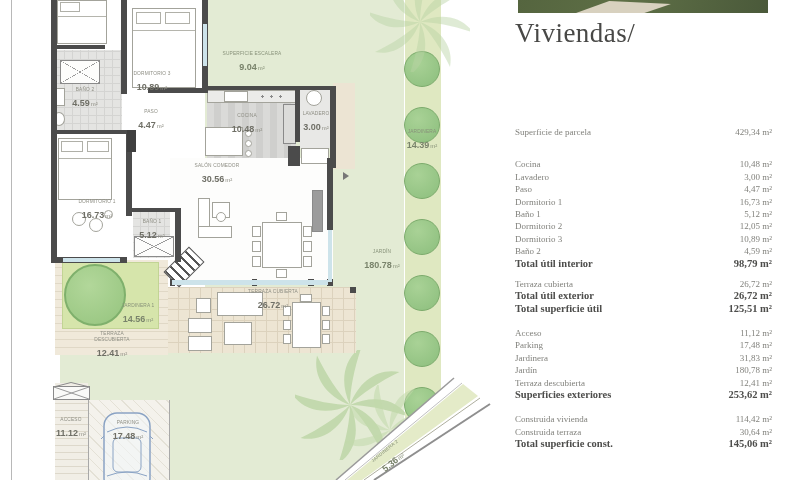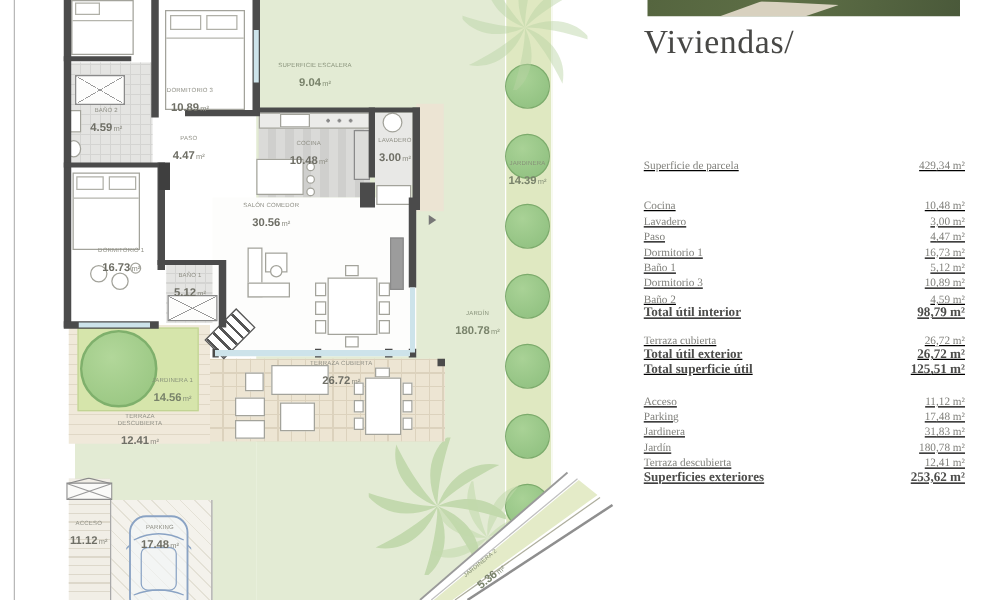--- a/index.html
+++ b/index.html
@@ -61,21 +61,21 @@
          font-family:"Liberation Serif",serif;}
   .photo{position:absolute;left:20px;top:0;width:250px;height:13px;overflow:hidden;
          background:linear-gradient(105deg,#55653f 0%,#5e6f46 45%,#4a593a 100%);}
   .roof{position:absolute;left:58px;top:1px;width:95px;height:12px;background:#d8d1bf;
         clip-path:polygon(0% 100%,35% 0%,100% 25%,72% 100%);}
   .vtitle{position:absolute;left:17px;top:18px;font-size:27px;color:#48484б;color:#484846;letter-spacing:.5px;}
   .badge{position:absolute;left:17px;top:58px;width:257px;height:23px;box-sizing:border-box;
          padding:6px 0 0 9px;color:#ddd4ab;font-size:10.5px;letter-spacing:1.4px;}
   .stitle{position:absolute;left:17px;top:82px;font-size:29px;color:#454543;letter-spacing:.3px;}
   .rows{position:absolute;left:17px;top:126px;width:257px;}
-  .grp{margin:0;text-decoration:underline;}
+  .grp{margin:0;}
   .row{display:flex;justify-content:space-between;font-size:9px;color:#82827d;
        height:12.4px;line-height:12.4px;}
   .row .val{text-align:right;}
   .row.total{font-size:10.5px;color:#4d4d4b;font-weight:700;}
   .g0{margin-bottom:20px;} .g1{margin-bottom:8px;} .g2{margin-bottom:12px;} .g3{margin-bottom:12px;}
 </style>
 </head>
 <body>
 
 <div class="stage">
@@ -369,20 +369,24 @@
           </div>
         <div class="row">
             <span class="lab">Dormitorio 1</span>
             <span class="val">16,73 m²</span>
           </div>
         <div class="row">
             <span class="lab">Baño 1</span>
             <span class="val">5,12 m²</span>
           </div>
         <div class="row">
+            <span class="lab">Dormitorio 2</span>
+            <span class="val">12,05 m²</span>
+          </div>
+        <div class="row">
             <span class="lab">Dormitorio 3</span>
             <span class="val">10,89 m²</span>
           </div>
         <div class="row">
             <span class="lab">Baño 2</span>
             <span class="val">4,59 m²</span>
           </div>
         <div class="row total">
             <span class="lab">Total útil interior</span>
             <span class="val">98,79 m²</span>
@@ -424,15 +428,29 @@
         <div class="row">
             <span class="lab">Terraza descubierta</span>
             <span class="val">12,41 m²</span>
           </div>
         <div class="row total">
             <span class="lab">Superficies exteriores</span>
             <span class="val">253,62 m²</span>
           </div>
       </div>
 
+      <div class="grp g4">
+        <div class="row">
+            <span class="lab">Construida vivienda</span>
+            <span class="val">114,42 m²</span>
+          </div>
+        <div class="row">
+            <span class="lab">Construida terraza</span>
+            <span class="val">30,64 m²</span>
+          </div>
+        <div class="row total">
+            <span class="lab">Total superficie const.</span>
+            <span class="val">145,06 m²</span>
+          </div>
+      </div>
     </div>
   </div>
 </div>
 
 </body></html>

